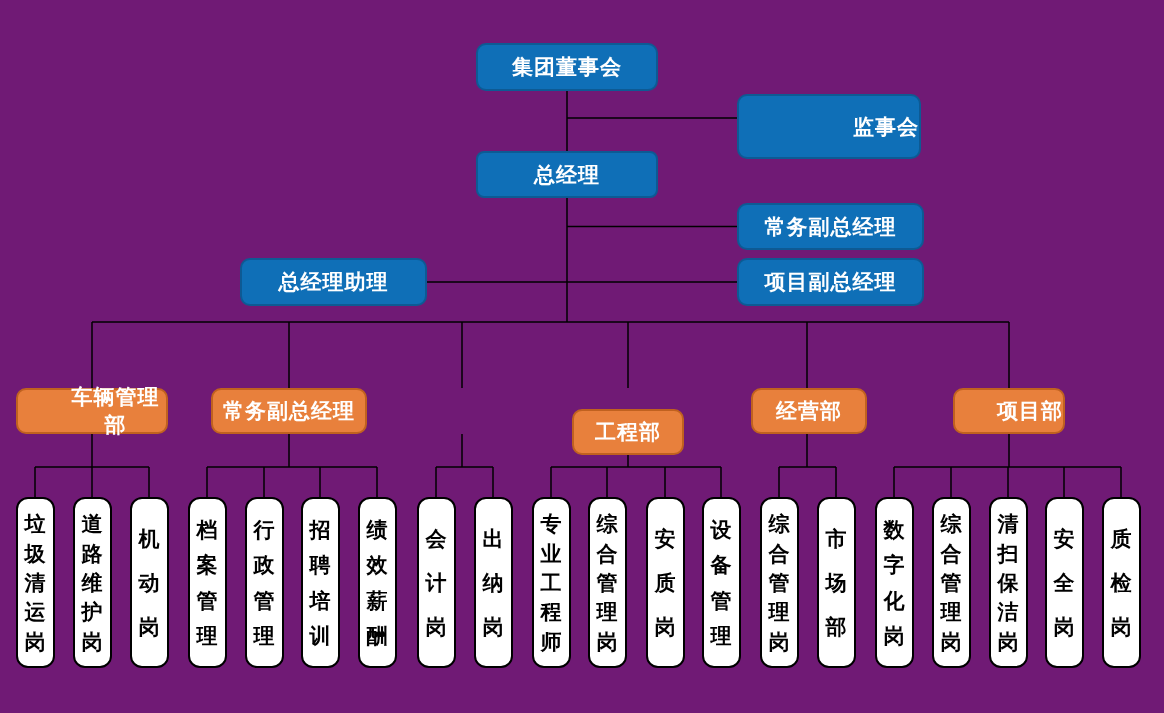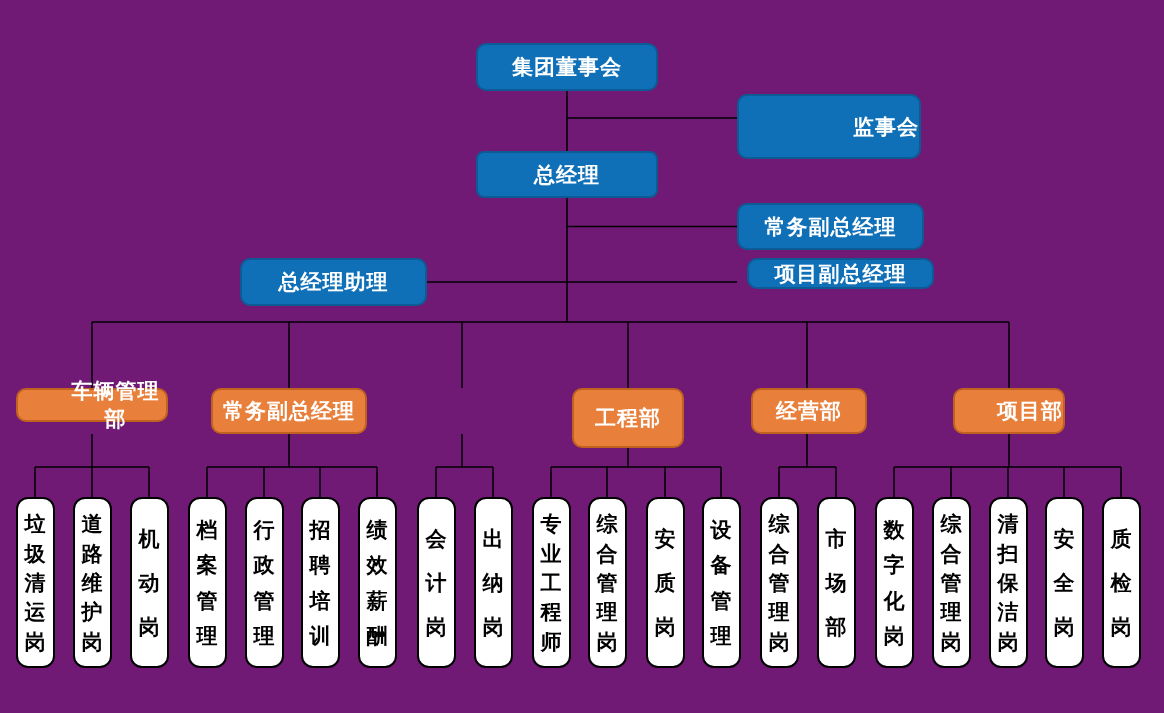--- a/index.html
+++ b/index.html
@@ -121,24 +121,24 @@
     </div>
     <div class="node blue" style="left: 476px; top: 151px; width: 182px; height: 47px; border-radius: 8px;">
       <span>总经理</span>
     </div>
     <div class="node blue" style="left: 737px; top: 203px; width: 187px; height: 47px;">
       <span>常务副总经理</span>
     </div>
     <div class="node blue" style="left: 240px; top: 258px; width: 187px; height: 48px;">
       <span>总经理助理</span>
     </div>
-    <div class="node blue" style="left: 737px; top: 258px; width: 187px; height: 31px; margin-left: 10px;">
+    <div class="node blue" style="left: 737px; top: 258px; width: 187px; height: 48px;">
       <span>项目副总经理</span>
     </div>
-    <div class="node orange" style="left: 16px; top: 388px; width: 152px; height: 34px; padding-left: 47px;">
+    <div class="node orange" style="left: 16px; top: 388px; width: 152px; height: 46px; padding-left: 47px;">
       <span>车辆管理部</span>
     </div>
     <div class="node leaf" title="垃圾清运岗" style="left: 15.5px; top: 497px; width: 39px; height: 171px;">
       <div class="vlabel">
         <span>垃</span>
         <span>圾</span>
         <span>清</span>
         <span>运</span>
         <span>岗</span>
       </div>
@@ -201,21 +201,21 @@
         <span>岗</span>
       </div>
     </div>
     <div class="node leaf" title="出纳岗" style="left: 473.5px; top: 497px; width: 39px; height: 171px;">
       <div class="vlabel">
         <span>出</span>
         <span>纳</span>
         <span>岗</span>
       </div>
     </div>
-    <div class="node orange" style="left: 572px; top: 388px; width: 112px; height: 60px;">
+    <div class="node orange" style="left: 572px; top: 409px; width: 112px; height: 46px;">
       <span>工程部</span>
     </div>
     <div class="node leaf" title="专业工程师" style="left: 531.5px; top: 497px; width: 39px; height: 171px;">
       <div class="vlabel">
         <span>专</span>
         <span>业</span>
         <span>工</span>
         <span>程</span>
         <span>师</span>
       </div>

